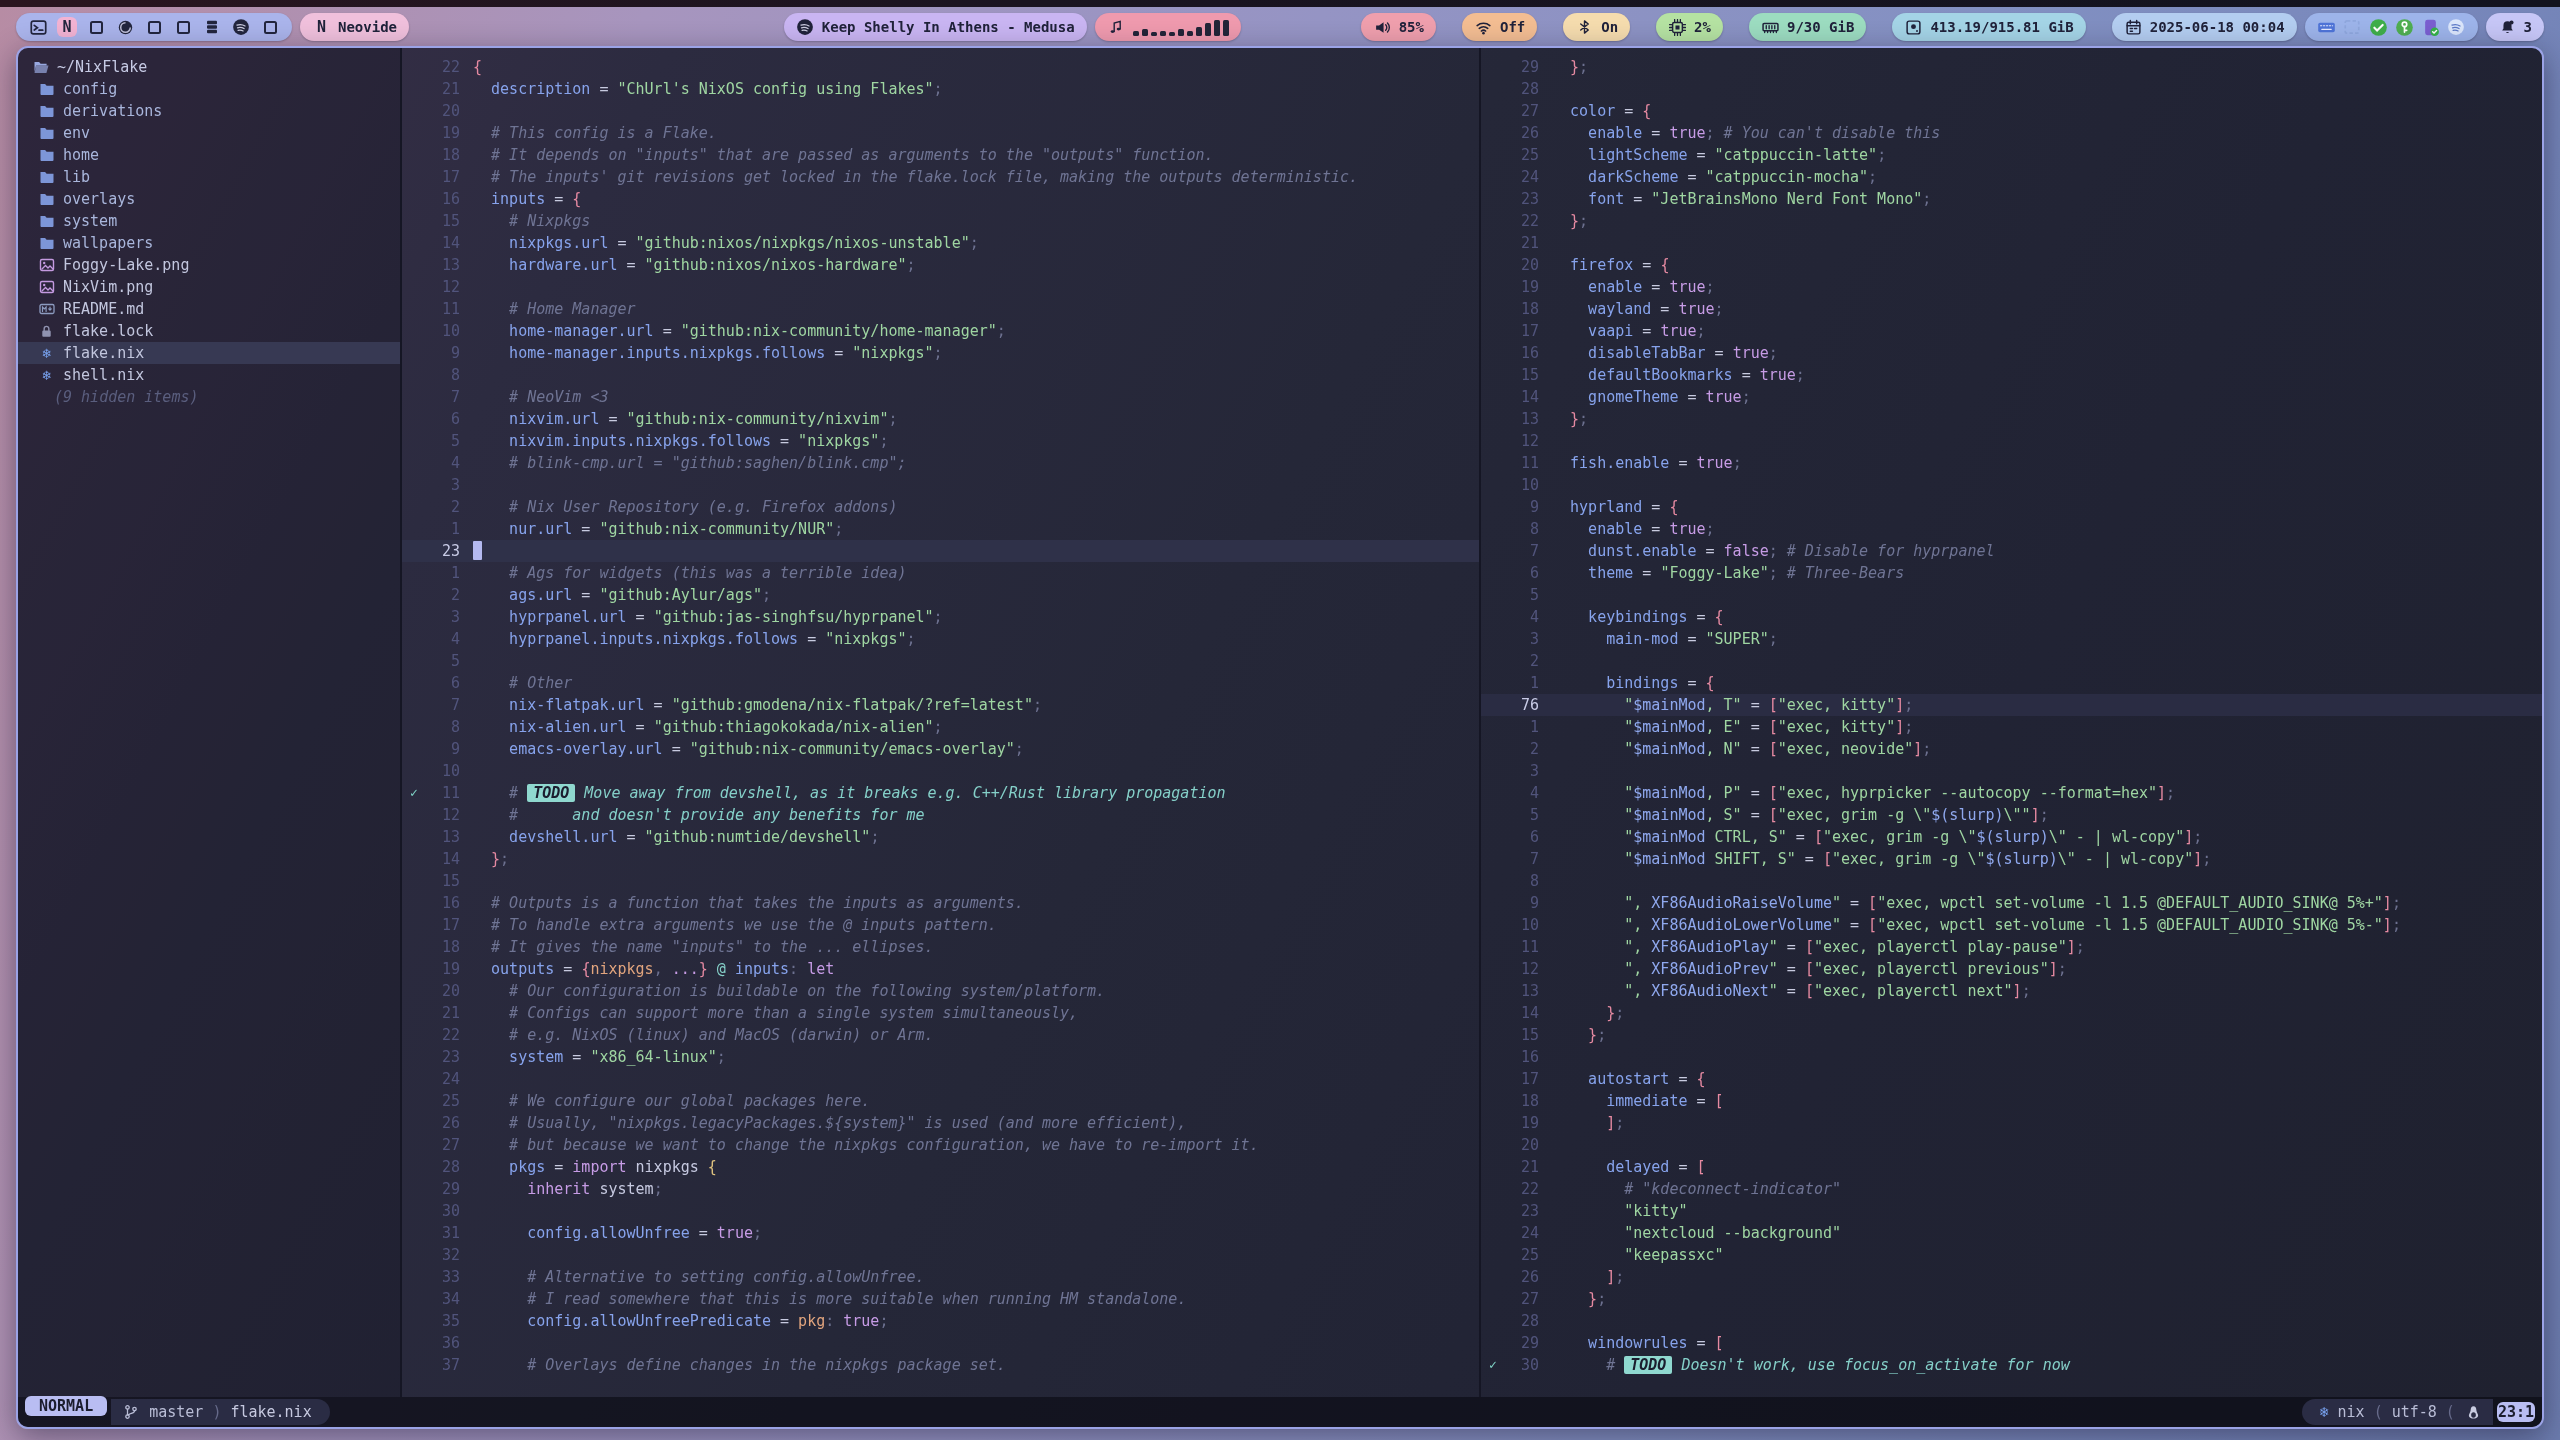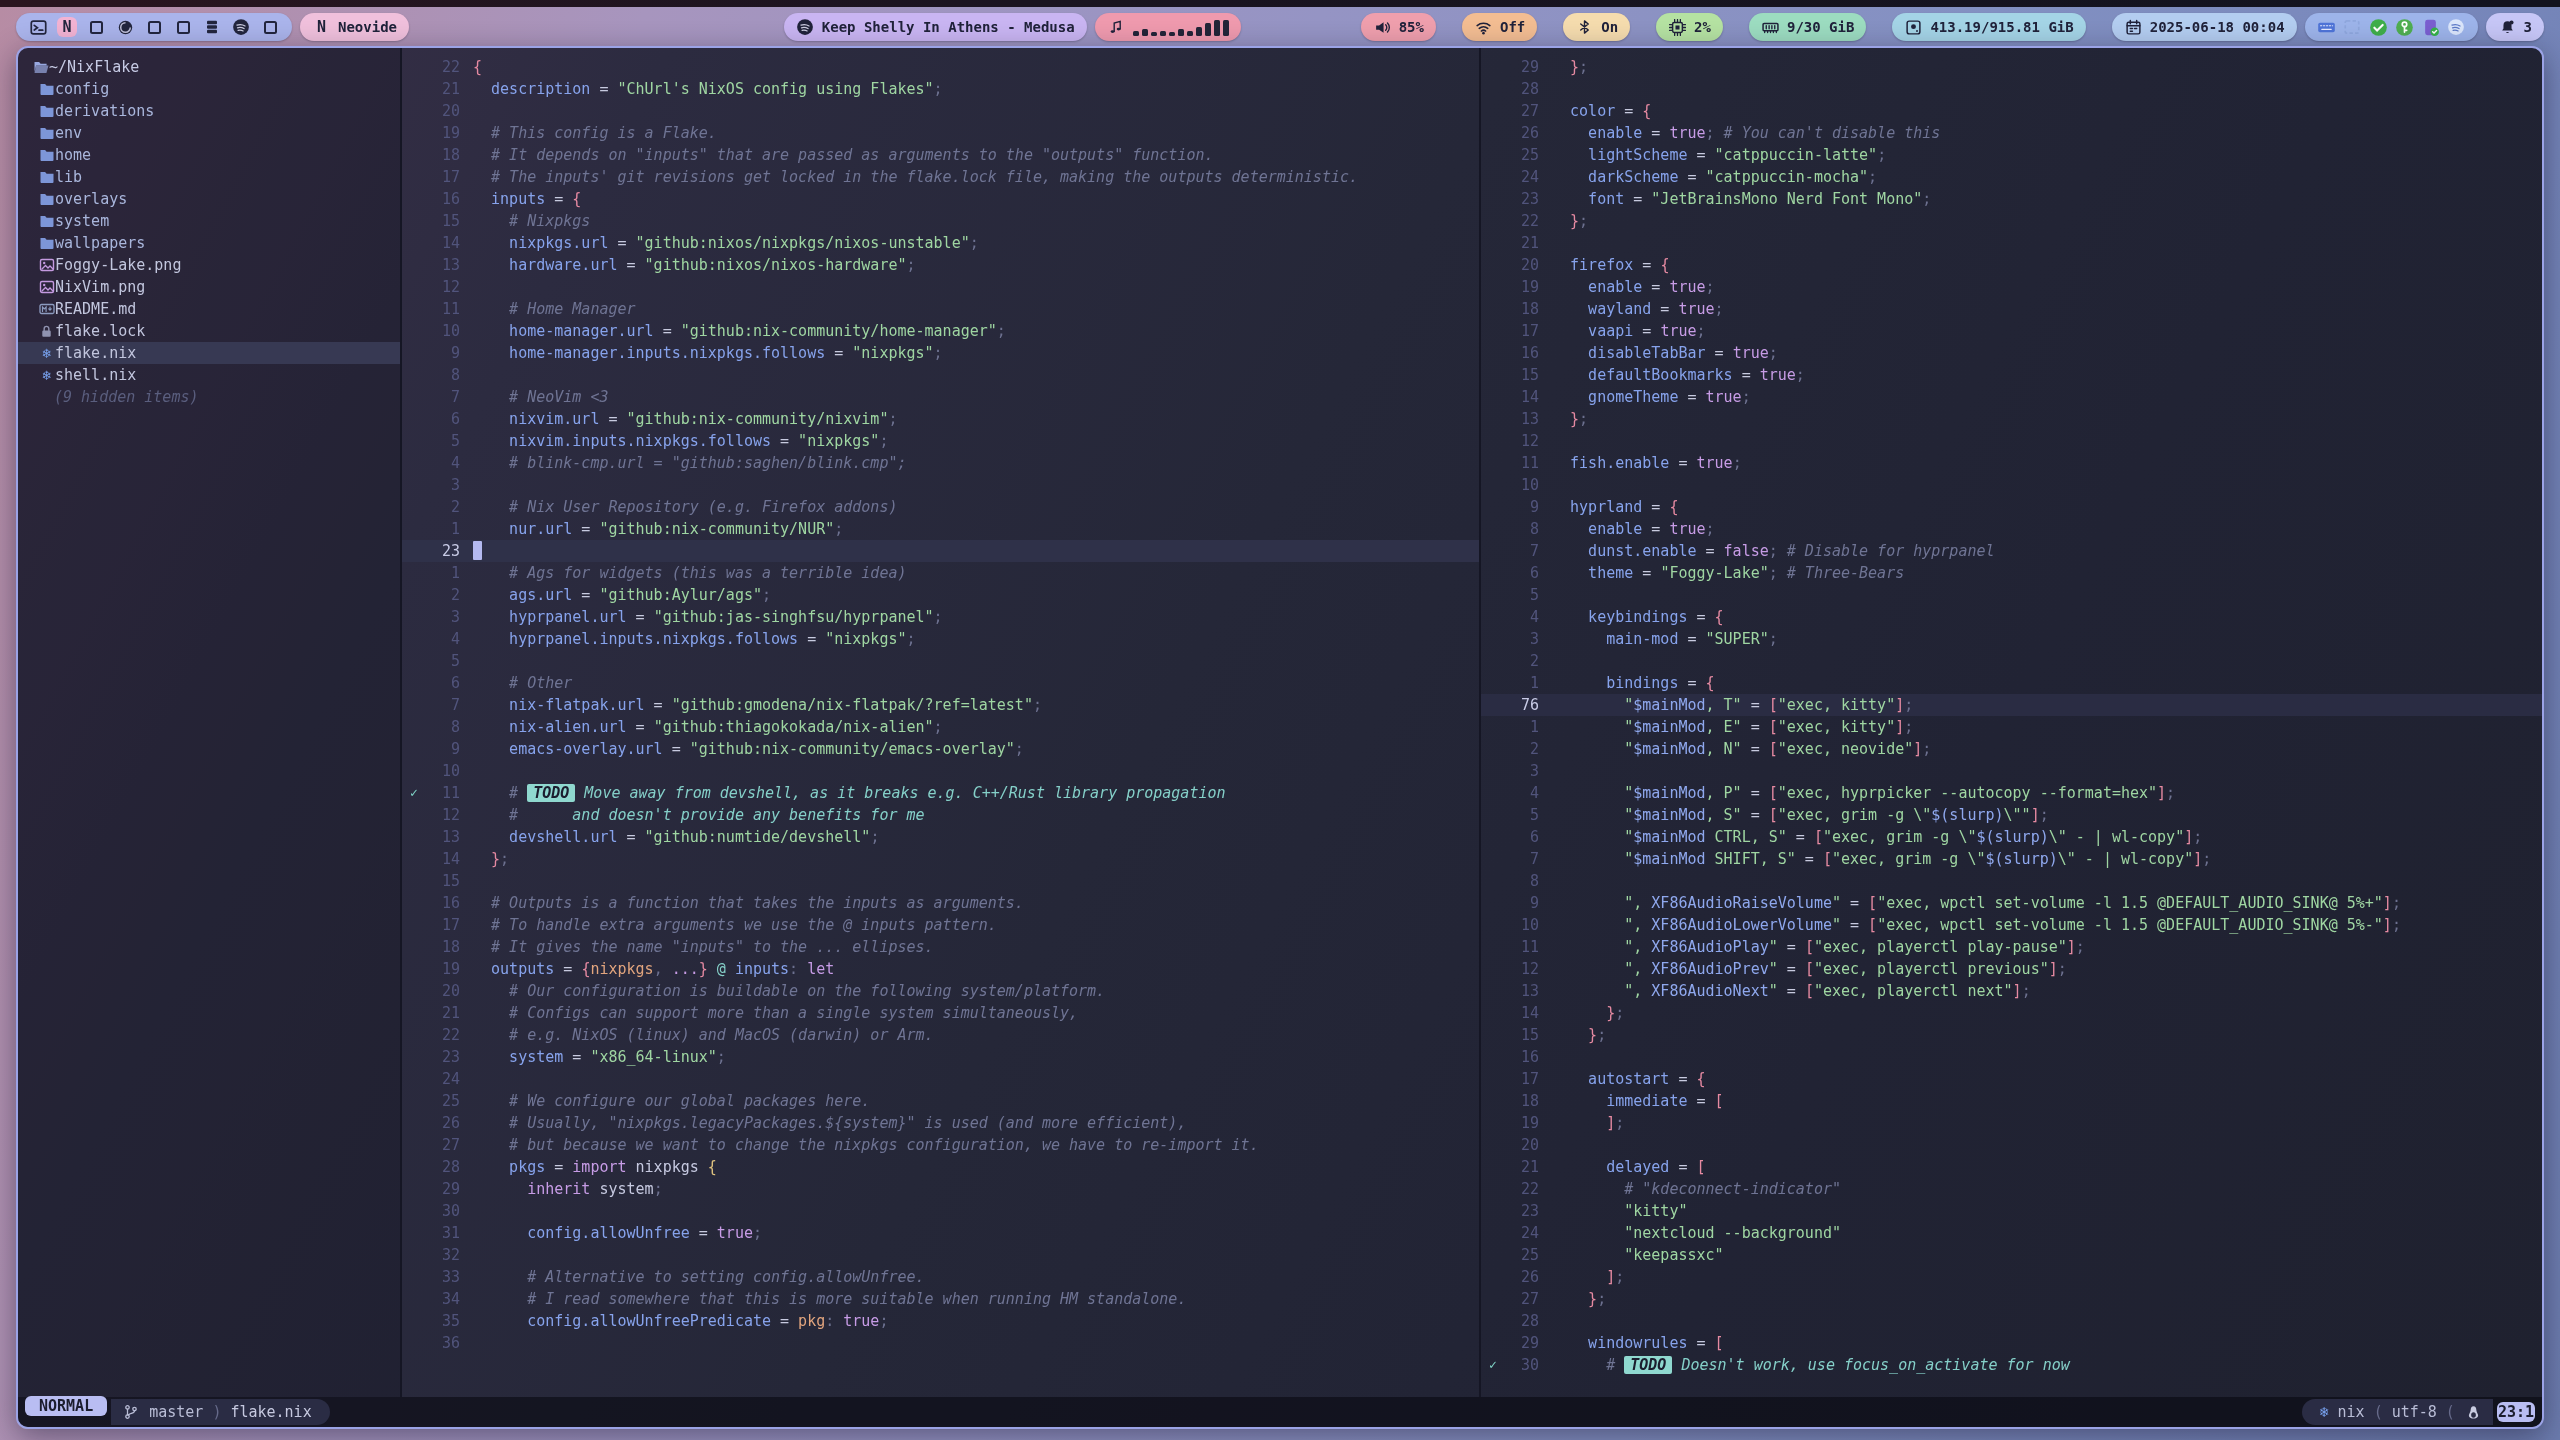--- a/index.html
+++ b/index.html
@@ -27,21 +27,21 @@
     background:linear-gradient(118deg,#3a3049 0%,#2c2b40 20%,#252738 46%,#212334 72%,#1f212f 100%);
     box-shadow:0 8px 30px rgba(20,15,40,.45);}
   .tabline{height:30px;display:flex;background:rgba(13,14,24,.5);flex:none;}
   .tab{height:30px;line-height:30px;padding:0 16px;font-size:15px;}
   .tab.active{background:#c3c6ee;color:#20223a;font-weight:bold;}
   .tab.inactive{background:#2b2d46;color:#b6bad8;}
   .main{flex:1;display:flex;min-height:0;}
   
   .sidebar{width:382px;flex:none;background:rgba(14,15,26,.28);border-right:2px solid #151624;
     padding-top:8px;overflow:hidden;}
-  .titem{display:flex;height:22px;align-items:center;padding-left:14px;font-size:15px;line-height:22px;}
+  .titem{display:flex;height:22px;align-items:center;padding-left:14px;gap:8px;font-size:15px;line-height:22px;}
   .titem.child{padding-left:20px;}
   .titem.sel{background:#373953;}
   .ticon{width:17px;height:17px;flex:none;display:inline-flex;align-items:center;justify-content:center;}
   .ticon svg{display:block}
   .ticon.folder{color:#7d96d8}.ticon.folder-open{color:#98a8e0}
   .ticon.image{color:#c49ae0}.ticon.markdown{color:#8d9cc0}
   .ticon.lock{color:#9093b0}.ticon.nix{color:#79a3f0;font-size:14px;}
   .tlabel{color:#a9b6dc;}
   .titem.file .tlabel{color:#c2c6de;}
   .titem.root .tlabel{color:#c6cae4;}
@@ -711,20 +711,25 @@
           <div class="row">
             <span class="sign"></span>
             <span class="num">35</span>
             <span class="code"><span class="k">      config.allowUnfreePredicate</span><span class="o"> = </span><span class="v">pkg</span><span class="p">:</span><span class="kw"> true</span><span class="p">;</span></span>
           </div>
           <div class="row">
             <span class="sign"></span>
             <span class="num">36</span>
             <span class="code"></span>
           </div>
+          <div class="row">
+            <span class="sign"></span>
+            <span class="num">37</span>
+            <span class="code"><span class="c">      # Overlays define changes in the nixpkgs package set.</span></span>
+          </div>
         </div>
       <div class="pane" id="right-pane">
           <div class="row">
             <span class="sign"></span>
             <span class="num">29</span>
             <span class="code"><span class="b1">  }</span><span class="p">;</span></span>
           </div>
           <div class="row">
             <span class="sign"></span>
             <span class="num">28</span>

